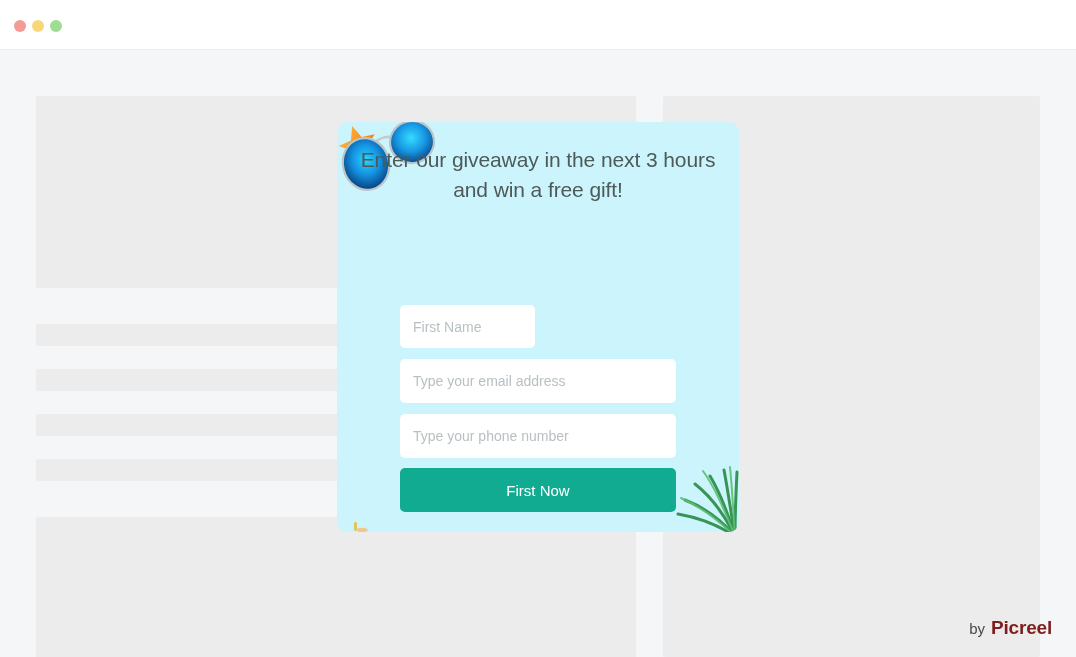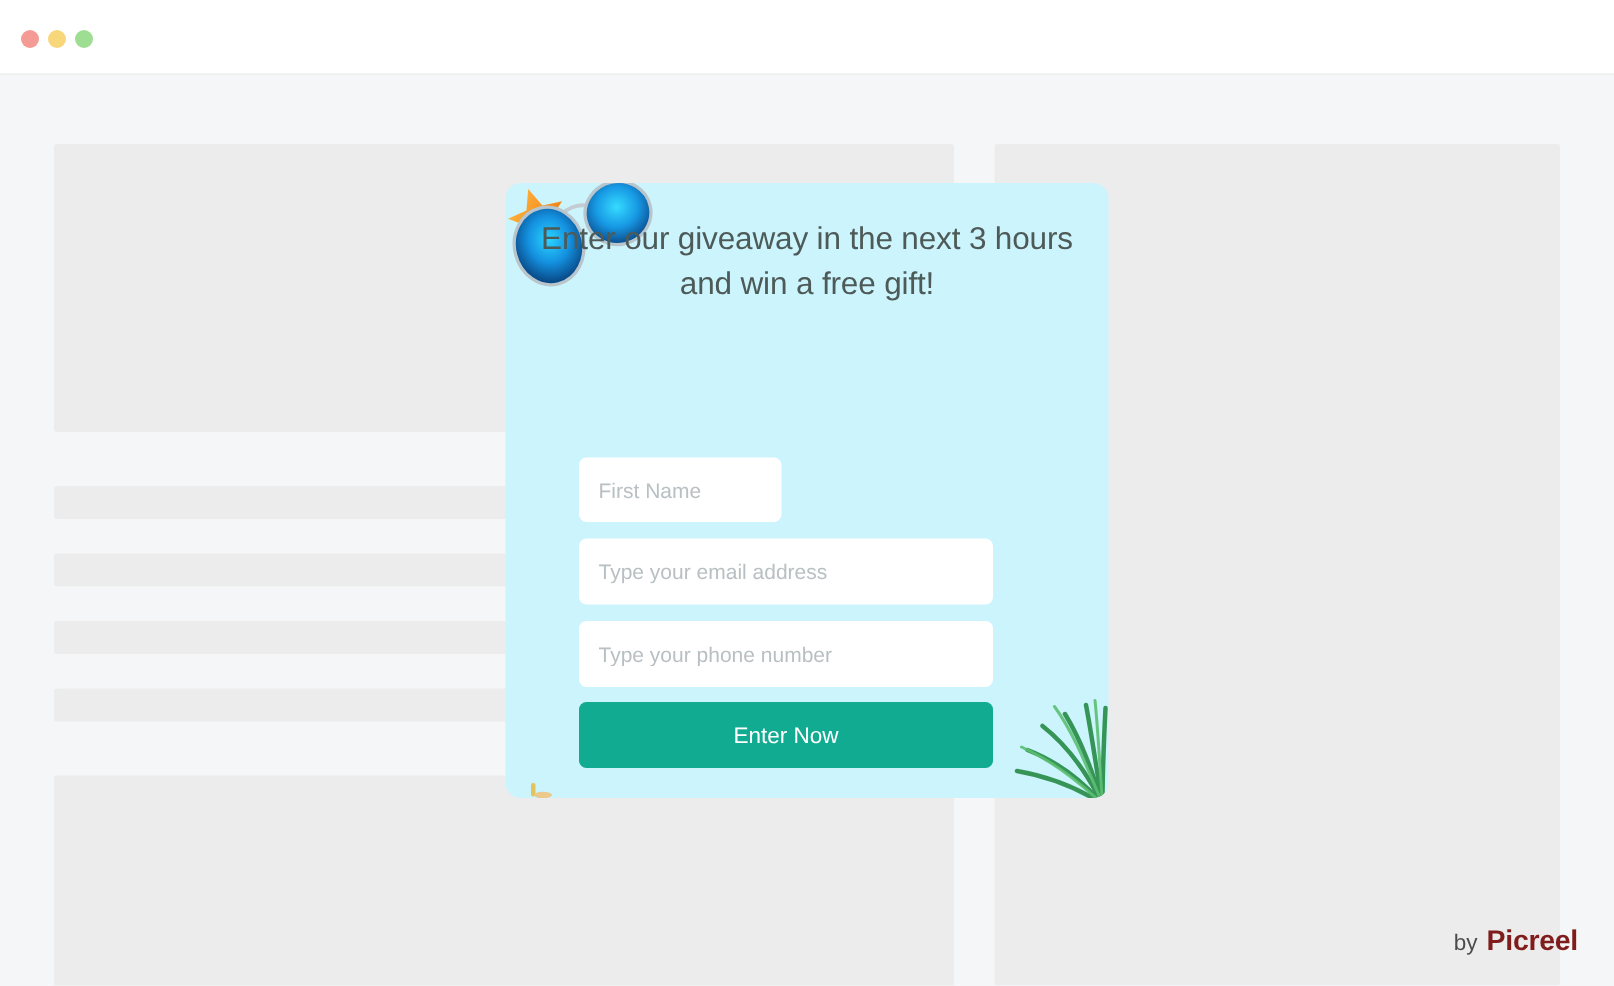--- a/index.html
+++ b/index.html
@@ -171,21 +171,21 @@
     display: block;
     width: 5px;
     height: 5px;
     border-radius: 50%;
     background: #1d1d1d;
   }
 
   
   .form {
     position: absolute;
-    left: 49px;
+    left: 63px;
     top: 183px;
     width: 276px;
   }
   .row-names {
     display: flex;
     gap: 6px;
   }
   .field {
     background: #ffffff;
     border: 0;
@@ -324,21 +324,21 @@
     <div class="form">
 
       <div class="row-names">
         <input class="field half" type="text" placeholder="First Name" style="">
       </div>
 
       <input class="field field-lg mt" type="email" placeholder="Type your email address" style="">
 
       <input class="field field-lg mt" type="tel" placeholder="Type your phone number" style="">
 
-      <button class="cta">Enter Now</button>
+      <button class="cta">First Now</button>
     </div>
 
   </div>
 
   <div class="brand">
     <span class="brand-by">by</span>
     <span class="brand-name">Picreel</span>
   </div>
 
 </div>

